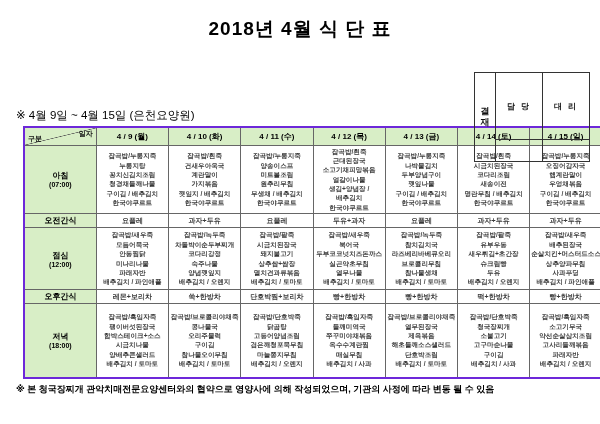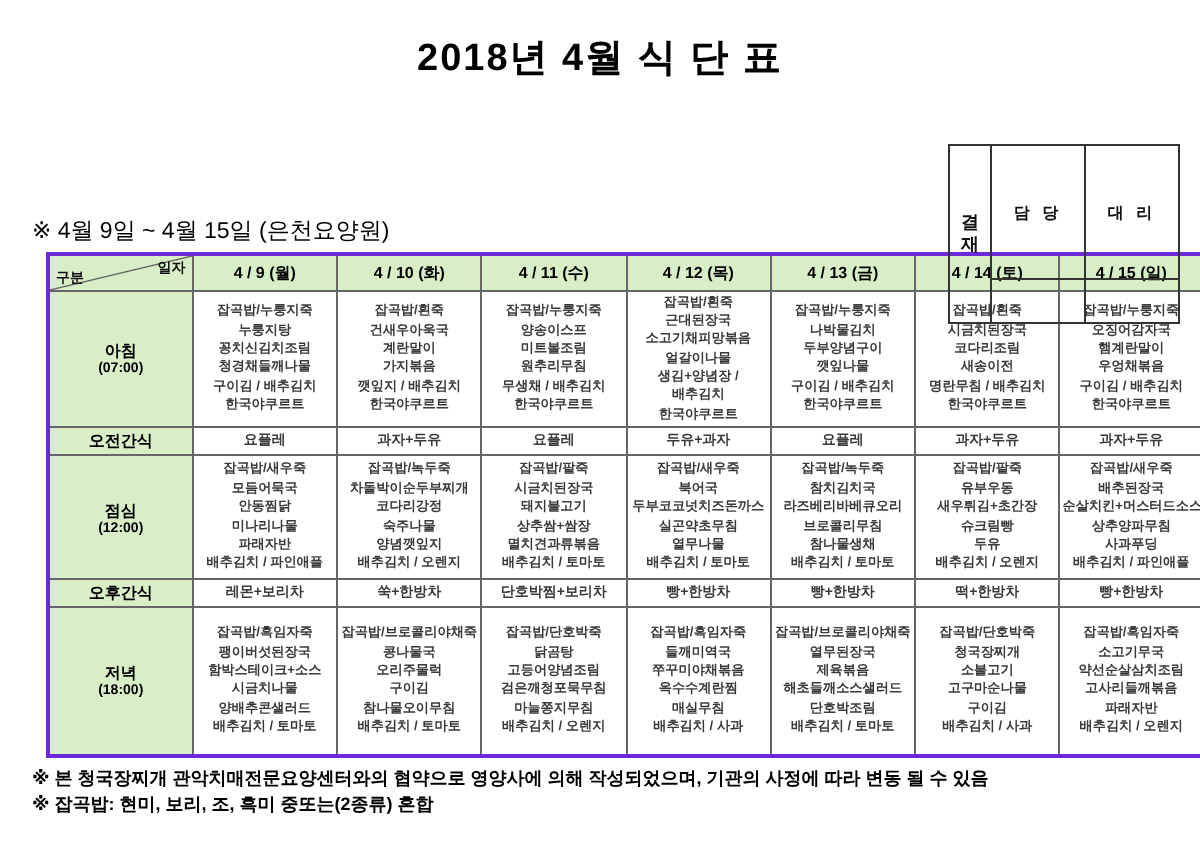--- a/index.html
+++ b/index.html
@@ -328,16 +328,15 @@
             <div class="mi">고사리들깨볶음</div>
             <div class="mi">파래자반</div>
             <div class="mi">배추김치 / 오렌지</div>
           </td>
         </tr>
       </tbody>
   </table>
 
   <div class="footnotes">
     <div class="footnote">※ 본 청국장찌개 관악치매전문요양센터와의 협약으로 영양사에 의해 작성되었으며, 기관의 사정에 따라 변동 될 수 있음</div>
-    <div class="footnote">※ 잡곡밥: 현미, 보리, 조, 흑미 중또는(2종류) 혼합</div>
   </div>
 
 </div>
 
 </body></html>

